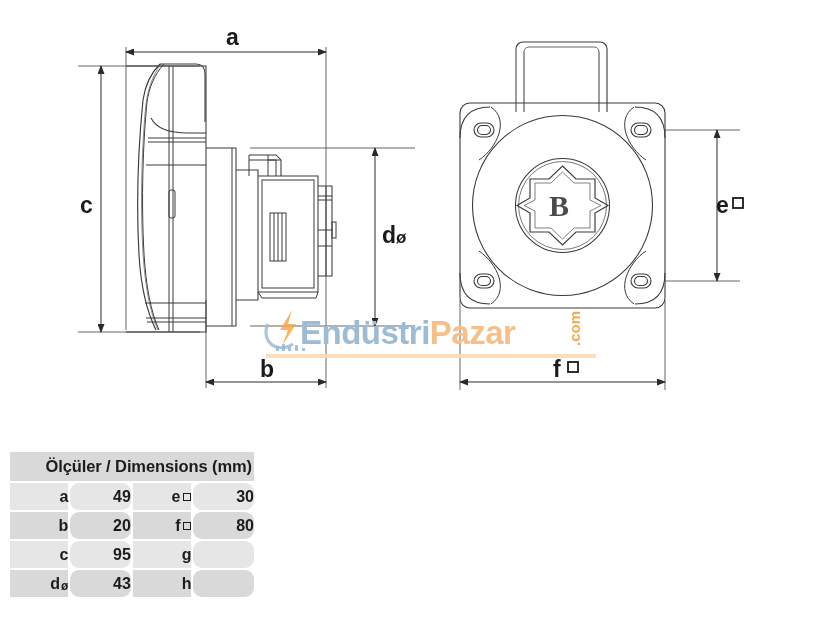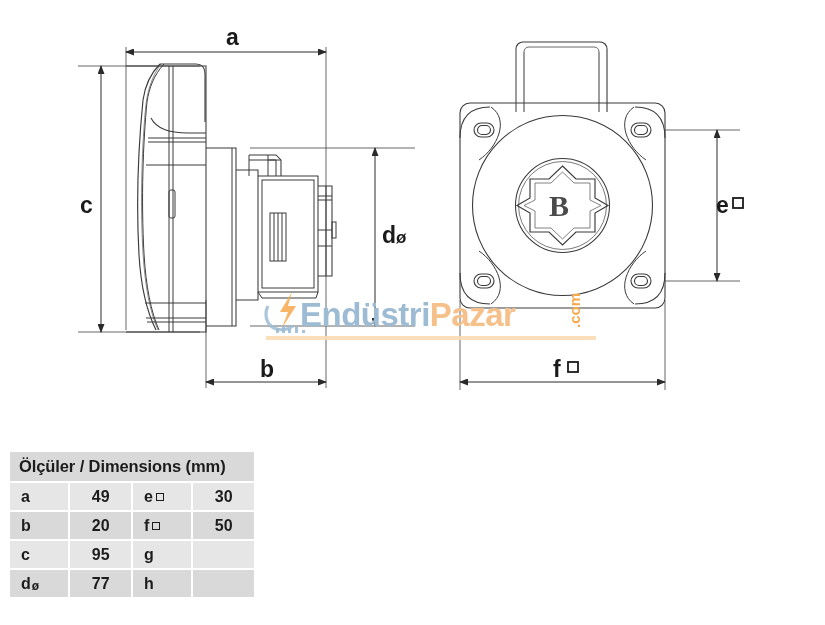--- a/index.html
+++ b/index.html
@@ -21,38 +21,39 @@
     left: 0; top: 0;
     width: 825px;
     height: 440px;
   }
   #drawing-svg { display: block; }
 
   
   #watermark {
     position: absolute;
     left: 262px;
-    top: 284px;
+    top: 302px;
     width: 340px;
     height: 60px;
     pointer-events: none;
   }
 
   
   #dim-table {
     position: absolute;
     left: 8px;
     top: 450px;
     width: 248px;
     border-collapse: separate;
     border-spacing: 2px;
   }
   #dim-table td, #dim-table th {
     padding: 0;
     margin: 0;
+    text-align: right;
   }
   .tbl-title {
     background: #d9d9d9;
     font-size: 16.5px;
     font-weight: bold;
     color: #1c1c1c;
     text-align: left;
     padding: 5px 2px 5px 9px !important;
     letter-spacing: -0.1px;
     white-space: nowrap;
@@ -65,20 +66,21 @@
     vertical-align: middle;
   }
   .cell-key {
     width: 54px;
     padding-left: 11px !important;
     text-align: left;
   }
   .cell-val {
     width: 68px;
     text-align: center;
+    border-radius: 9px;
   }
   .shade-a { background: #d9d9d9; }
   .shade-b { background: #e6e6e6; }
   .sq {
     display: inline-block;
     width: 8px;
     height: 8px;
     border: 1.6px solid #1c1c1c;
     margin-left: 3px;
     vertical-align: 1px;
@@ -329,38 +331,38 @@
   </tr>
 
   <tr>
     <td class="cell cell-key shade-a">
       <span class="keytext">b</span>
     </td>
     <td class="cell cell-val shade-a">20</td>
     <td class="cell cell-key shade-a">
       <span class="keytext">f</span><span class="sq"></span>
     </td>
-    <td class="cell cell-val shade-a">50</td>
+    <td class="cell cell-val shade-a">80</td>
   </tr>
 
   <tr>
     <td class="cell cell-key shade-b">
       <span class="keytext">c</span>
     </td>
     <td class="cell cell-val shade-b">95</td>
     <td class="cell cell-key shade-b">
       <span class="keytext">g</span>
     </td>
     <td class="cell cell-val shade-b"></td>
   </tr>
 
   <tr>
     <td class="cell cell-key shade-a">
       <span class="keytext">d</span><span class="oslash">ø</span>
     </td>
-    <td class="cell cell-val shade-a">77</td>
+    <td class="cell cell-val shade-a">43</td>
     <td class="cell cell-key shade-a">
       <span class="keytext">h</span>
     </td>
     <td class="cell cell-val shade-a"></td>
   </tr>
 </tbody>
   </table>
 
 </body></html>

